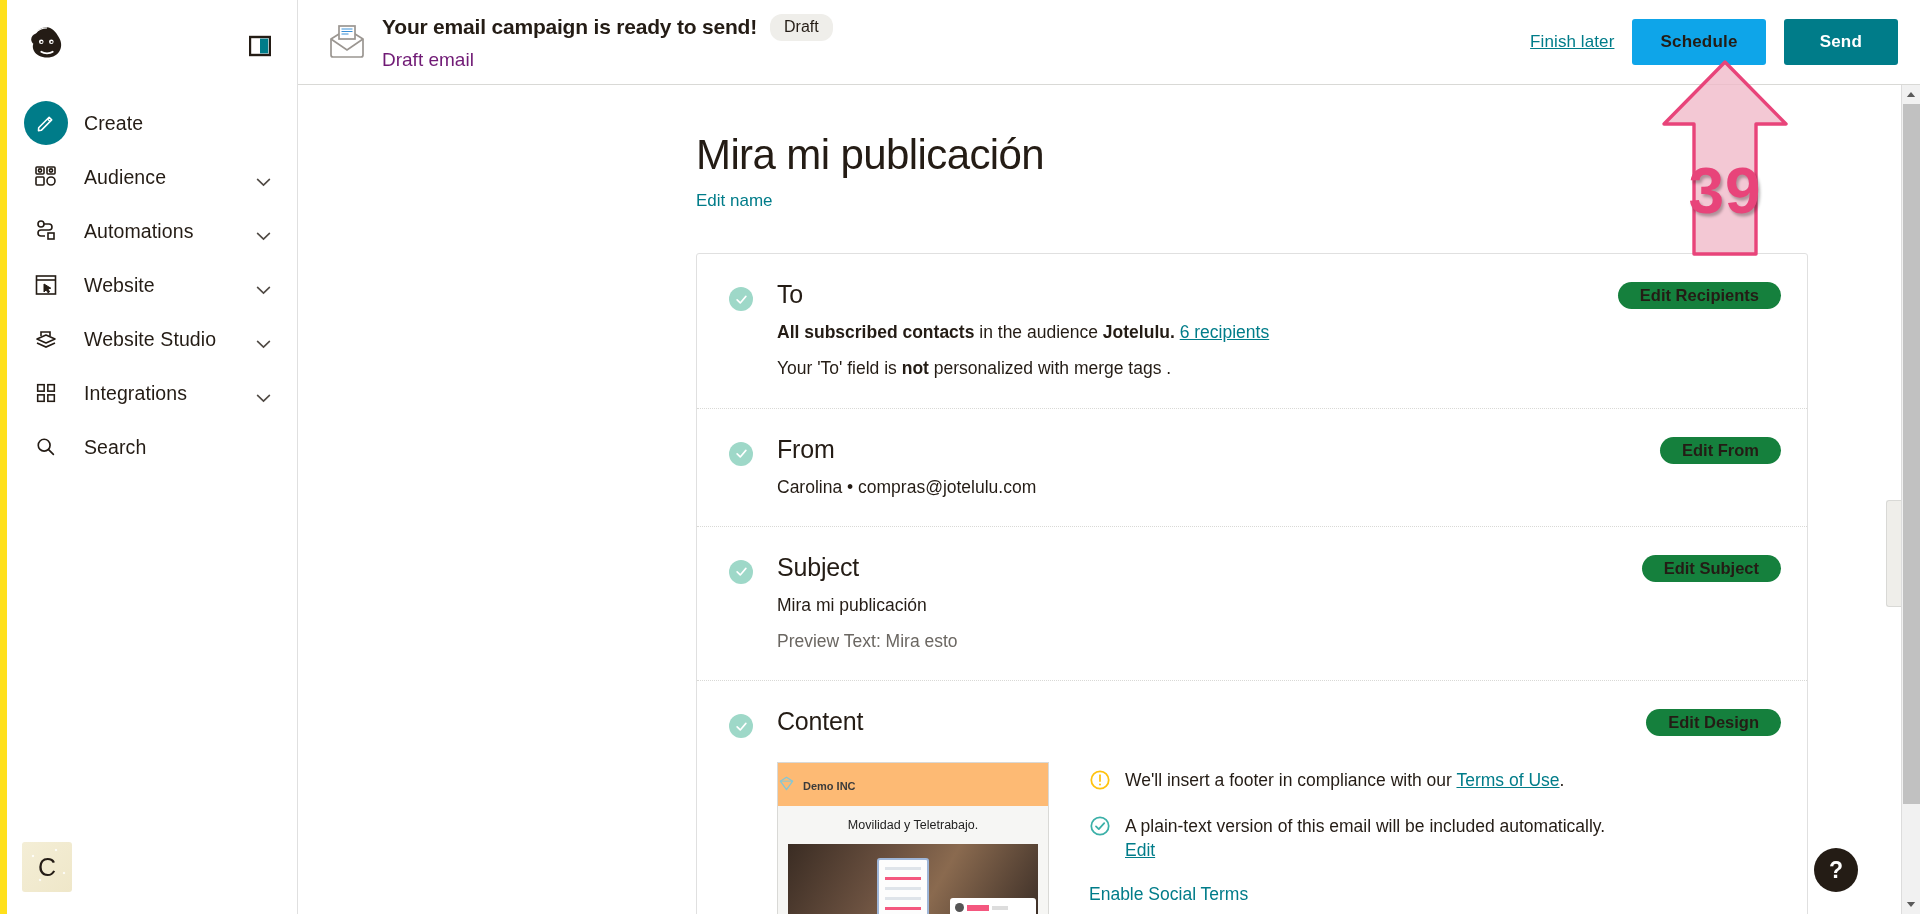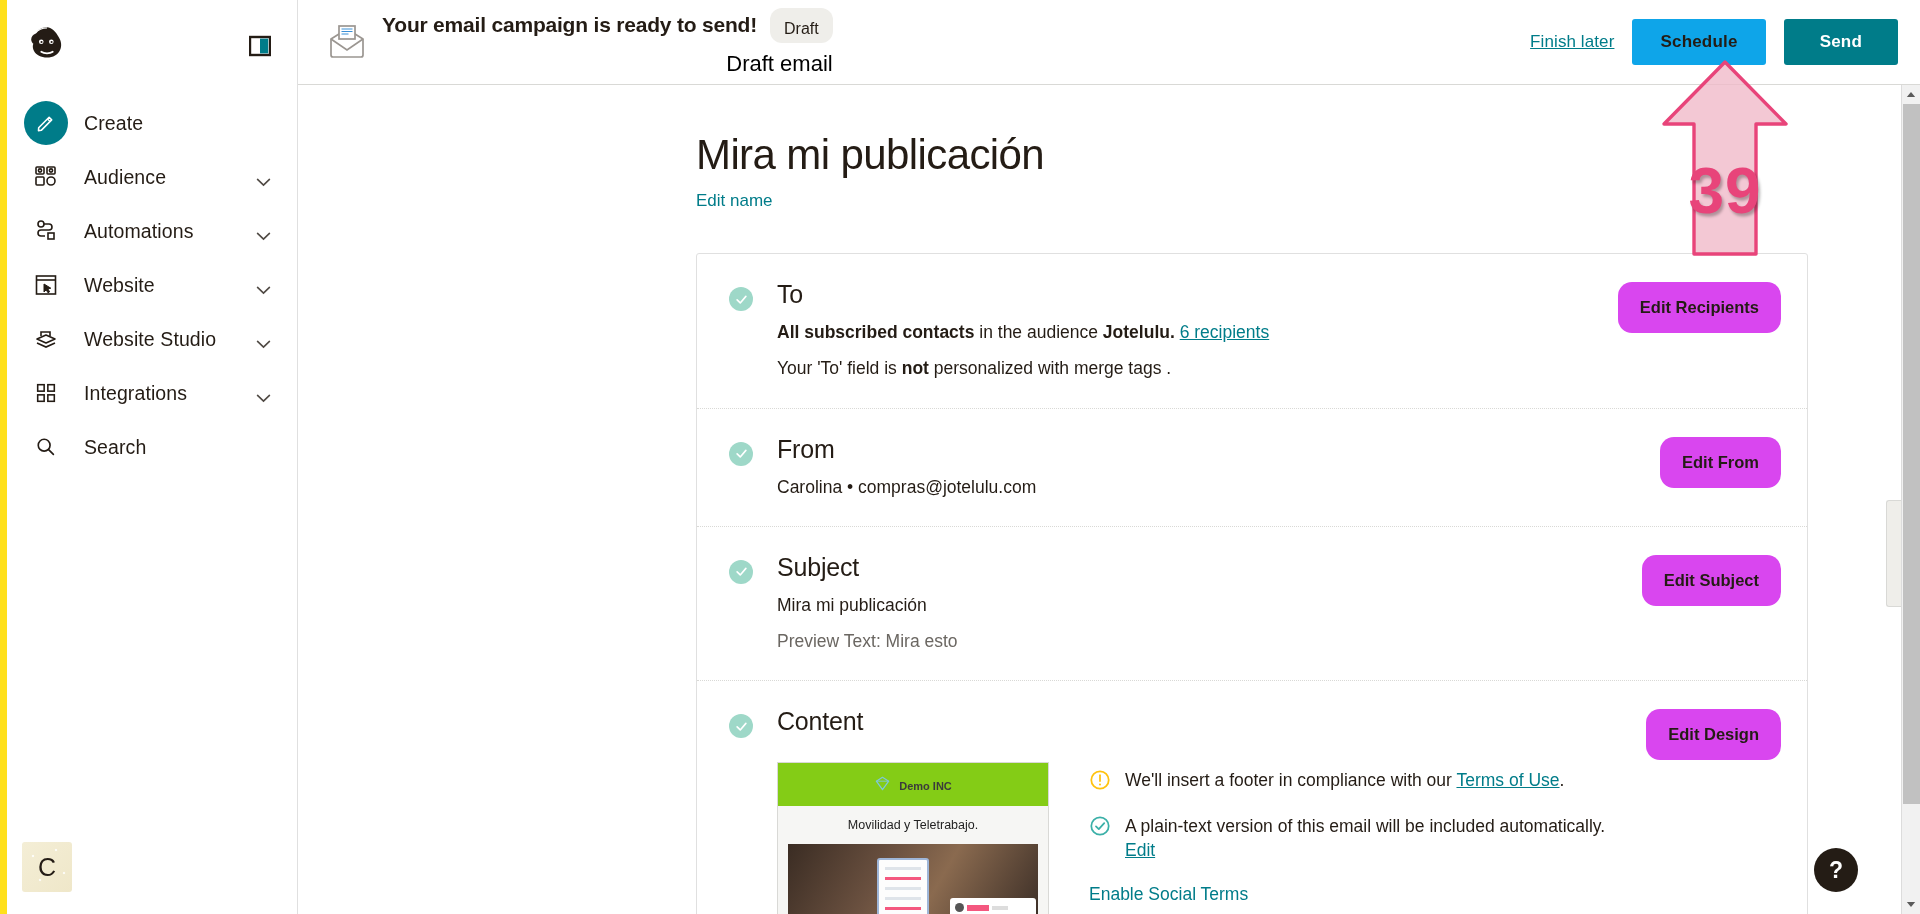--- a/index.html
+++ b/index.html
@@ -79,23 +79,23 @@
     display: flex; align-items: center;
     padding: 0 22px 0 28px; background: #fff;
   }
   .topbar-icon { width: 42px; height: 42px; flex: 0 0 42px; margin-right: 14px; }
   .topbar-texts { display: flex; flex-direction: column; gap: 8px; }
   .topbar-title-row { display: flex; align-items: center; gap: 13px; }
   .topbar-title { font-size: 21px; font-weight: bold; color: #241c15; letter-spacing: -.2px; }
   .draft-badge {
     background: #efeeea; color: #241c15;
     border-radius: 12px; font-size: 16px;
-    padding: 12px 14px 5px;
-  }
-  .topbar-sub { font-size: 22px; color: #000000; text-align: right; }
+    padding: 4px 14px 5px;
+  }
+  .topbar-sub { font-size: 19px; color: #701a75; }
   .topbar-actions { margin-left: auto; display: flex; align-items: center; gap: 18px; }
   .link-finish {
     font-size: 17px; color: #007c89; text-decoration: underline;
     cursor: pointer; letter-spacing: .1px;
   }
   .btn {
     border: 0; border-radius: 3px; cursor: pointer;
     font-family: "Liberation Sans", sans-serif;
     font-size: 17px; font-weight: bold; letter-spacing: .2px;
   }
@@ -130,38 +130,38 @@
     background: #9ed8c8; flex: 0 0 24px; margin-top: 7px;
     display: flex; align-items: center; justify-content: center;
   }
   .section-body { margin-left: 24px; flex: 1 1 auto; min-width: 0; }
   .section-title { font-size: 25px; color: #241c15; letter-spacing: -.2px; }
   .section-line { font-size: 17.5px; color: #241c15; margin-top: 10px; line-height: 1.5; }
   .section-line.muted { color: #6b6762; }
   .section-line .b { font-weight: bold; }
   .tlink { color: #007c89; text-decoration: underline; cursor: pointer; }
   .btn-edit {
-    background: #d946ef; color: #241c15; border: 0; border-radius: 14px;
-    font-size: 16.5px; font-weight: bold; padding: 16px 22px;
+    background: #15803d; color: #241c15; border: 0; border-radius: 14px;
+    font-size: 16.5px; font-weight: bold; padding: 4px 22px;
     cursor: pointer; margin-left: 22px; white-space: nowrap;
     font-family: "Liberation Sans", sans-serif; align-self: flex-start;
     margin-top: 2px;
   }
 
   
   .content-section .section-body { display: block; }
   .content-cols { display: flex; margin-top: 26px; gap: 40px; }
   .thumb {
     width: 272px; flex: 0 0 272px;
     border: 1px solid #d9d9d6; background: #f6f6f4;
     overflow: hidden;
   }
   .thumb-head {
-    background: #84cc16; padding: 12px 0 10px;
-    display: flex; align-items: center; justify-content: center; gap: 8px;
+    background: #fdba74; padding: 12px 0 10px;
+    display: flex; align-items: center; gap: 8px;
   }
   .thumb-brand { font-size: 11px; font-weight: bold; color: #3b3b3b; }
   .thumb-title {
     text-align: center; font-size: 12.5px; color: #222;
     padding: 12px 0 12px; background: #f6f6f4;
   }
   .thumb-hero {
     height: 112px; margin: 0 10px;
     position: relative; overflow: hidden;
     background: linear-gradient(120deg,#3a2c23 0%,#6b5140 35%,#8a6a4f 55%,#2e2420 100%);

